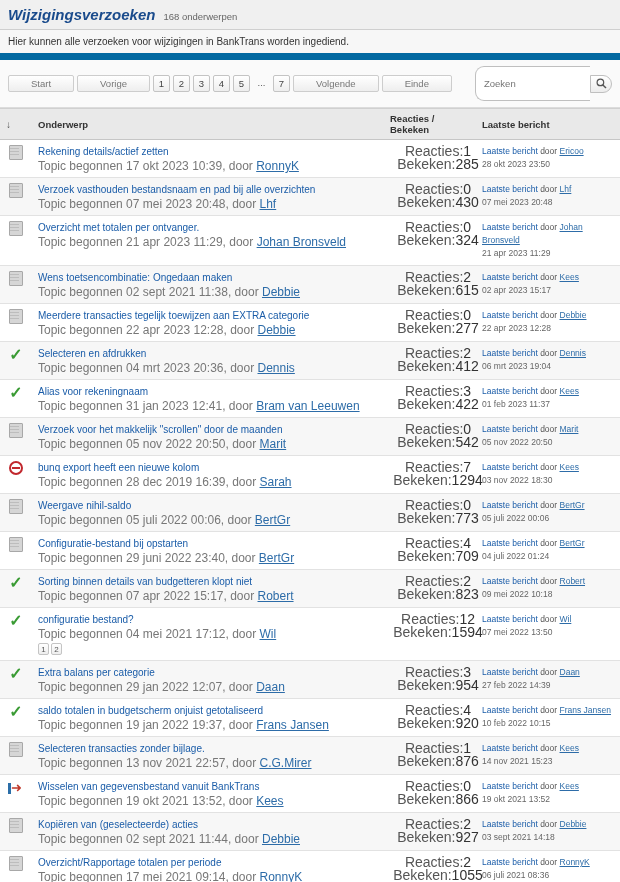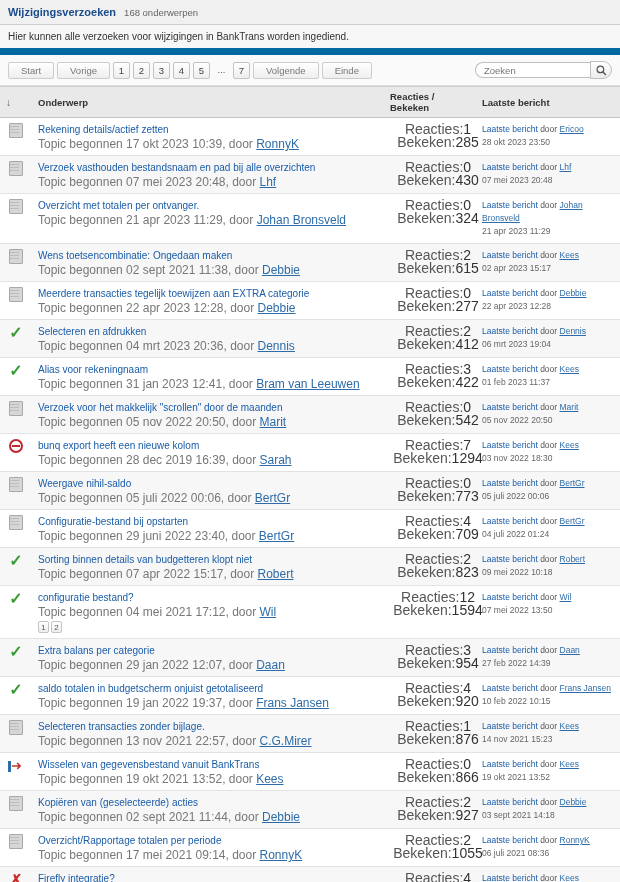--- a/index.html
+++ b/index.html
@@ -13,22 +13,23 @@
   
   .forum-header {
     background: #f0f0f0;
     border-bottom: 1px solid #cfcfcf;
     padding: 6px 8px 6px 8px;
     display: flex;
     align-items: baseline;
     gap: 8px;
   }
   .forum-title {
+    font-style: italic;
     font-weight: bold;
-    font-size: 11px;
+    font-size: 15px;
     color: #1a4b8c;
   }
   .forum-count {
     font-size: 9.5px;
     color: #666;
   }
   .forum-desc {
     background: #f7f7f7;
     border-bottom: 7px solid #0369a1;
     font-size: 10px;
@@ -53,39 +54,39 @@
     text-align: center;
     font-size: 9.5px;
     color: #444;
     border: 1px solid #c4c4c4;
     background: linear-gradient(#ffffff, #eeeeee);
     border-radius: 2px;
     padding: 0 4px;
     cursor: pointer;
     user-select: none;
   }
-  .pg.wide { padding: 0 12px; }
+  .pg.wide { padding: 0 22px; }
   .pg.plain {
     border-color: #cdcdcd;
     color: #777;
   }
   .pg.ellipsis {
     border: none;
     background: none;
     color: #555;
     cursor: default;
   }
   .search-wrap {
     margin-left: auto;
     display: flex;
     align-items: center;
   }
   .search-input {
     width: 115px;
-    height: 16px;
+    height: 35px;
     font-size: 9.5px;
     color: #777;
     border: 1px solid #bfbfbf;
     border-right: none;
     border-radius: 9px 0 0 9px;
     padding: 0 8px;
     outline: none;
     background: #fff;
   }
   .search-btn {

